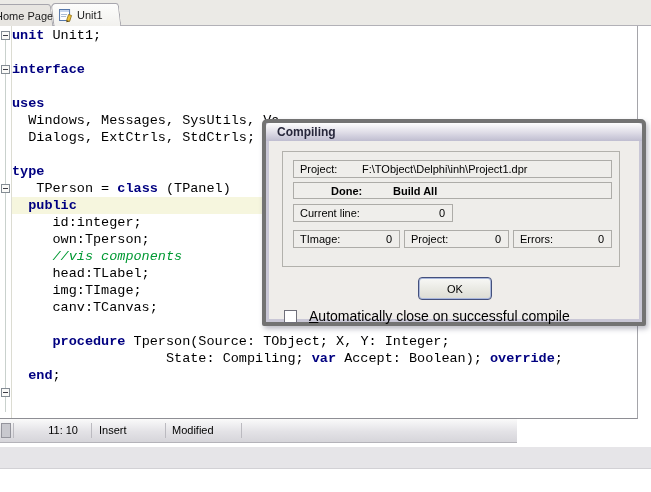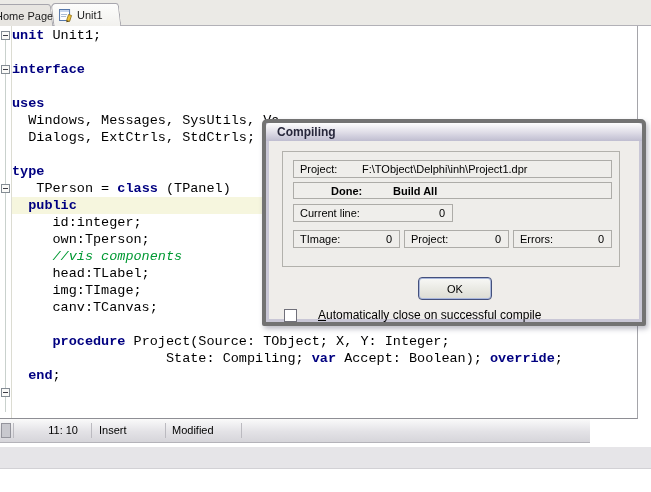--- a/index.html
+++ b/index.html
@@ -59,24 +59,24 @@
   .row4a{left:10px;top:78px;width:107px;height:18px;}
   .row4b{left:121px;top:78px;width:105px;height:18px;}
   .row4c{left:230px;top:78px;width:99px;height:18px;}
   .okbtn{position:absolute;left:149px;top:136px;width:74px;height:23px;box-sizing:border-box;
     border:1px solid #44507c;border-radius:4px;
     background:linear-gradient(#f8f8f6,#eaeae4 50%,#dcdcd4);
     box-shadow:inset 0 0 0 1px #a9b7dc;
     font-family:"Liberation Sans",sans-serif;font-size:11px;color:#000;text-align:center;cursor:default;}
   .chkrow{position:absolute;left:15px;top:167px;display:flex;align-items:center;}
   .chkbox{width:13px;height:13px;box-sizing:border-box;background:#ffffff;border:1px solid #70707a;}
-  .chklbl{margin-left:21px;font-size:12px;color:#000;white-space:nowrap;}
-
-  
-  .statusbar{position:absolute;left:0;top:419px;width:590px;height:23px;
+  .chklbl{margin-left:12px;font-size:14px;color:#000;white-space:nowrap;}
+
+  
+  .statusbar{position:absolute;left:0;top:419px;width:517px;height:23px;
     background:linear-gradient(#fafafa,#e3e2e6 55%,#d6d5da);
     border-bottom:1px solid #b4b3b9;box-sizing:content-box;}
   .grip{position:absolute;left:1px;top:4px;width:10px;height:15px;background:#c8c8ce;
     border:1px solid #94949c;box-sizing:border-box;}
   .sep{position:absolute;top:4px;width:1px;height:15px;background:#bbbac0;}
   .scell{position:absolute;top:5px;font-size:11px;color:#000;white-space:nowrap;}
   .cell-pos{left:20px;width:58px;text-align:right;}
   .cell-ins{left:99px;}
   .cell-mod{left:172px;}
 
@@ -124,21 +124,21 @@
         <div class="ln"><span class="k">type</span></div>
         <div class="ln"><span class="p">   TPerson = </span><span class="k">class</span><span class="p"> (TPanel)</span></div>
         <div class="ln hl"><span class="p">  </span><span class="k">public</span></div>
         <div class="ln"><span class="p">     id:integer;</span></div>
         <div class="ln"><span class="p">     own:Tperson;</span></div>
         <div class="ln"><span class="c">     //vis components</span></div>
         <div class="ln"><span class="p">     head:TLabel;</span></div>
         <div class="ln"><span class="p">     img:TImage;</span></div>
         <div class="ln"><span class="p">     canv:TCanvas;</span></div>
         <div class="ln"></div>
-        <div class="ln"><span class="p">     </span><span class="k">procedure</span><span class="p"> Project(Source: TObject; X, Y: Integer;</span></div>
+        <div class="ln"><span class="p">     </span><span class="k">procedure</span><span class="p"> Tperson(Source: TObject; X, Y: Integer;</span></div>
         <div class="ln"><span class="p">                   State: Compiling; </span><span class="k">var</span><span class="p"> Accept: Boolean); </span><span class="k">override</span><span class="p">;</span></div>
         <div class="ln"><span class="p">  </span><span class="k">end</span><span class="p">;</span></div>
       </div>
     <div>
         <div class="fold-box" style="top: 5px;"></div>
         <div class="fold-box" style="top: 39px;"></div>
         <div class="fold-box" style="top: 158px;"></div>
         <div class="fold-box" style="top: 362px;"></div>
       </div>
   </div>

